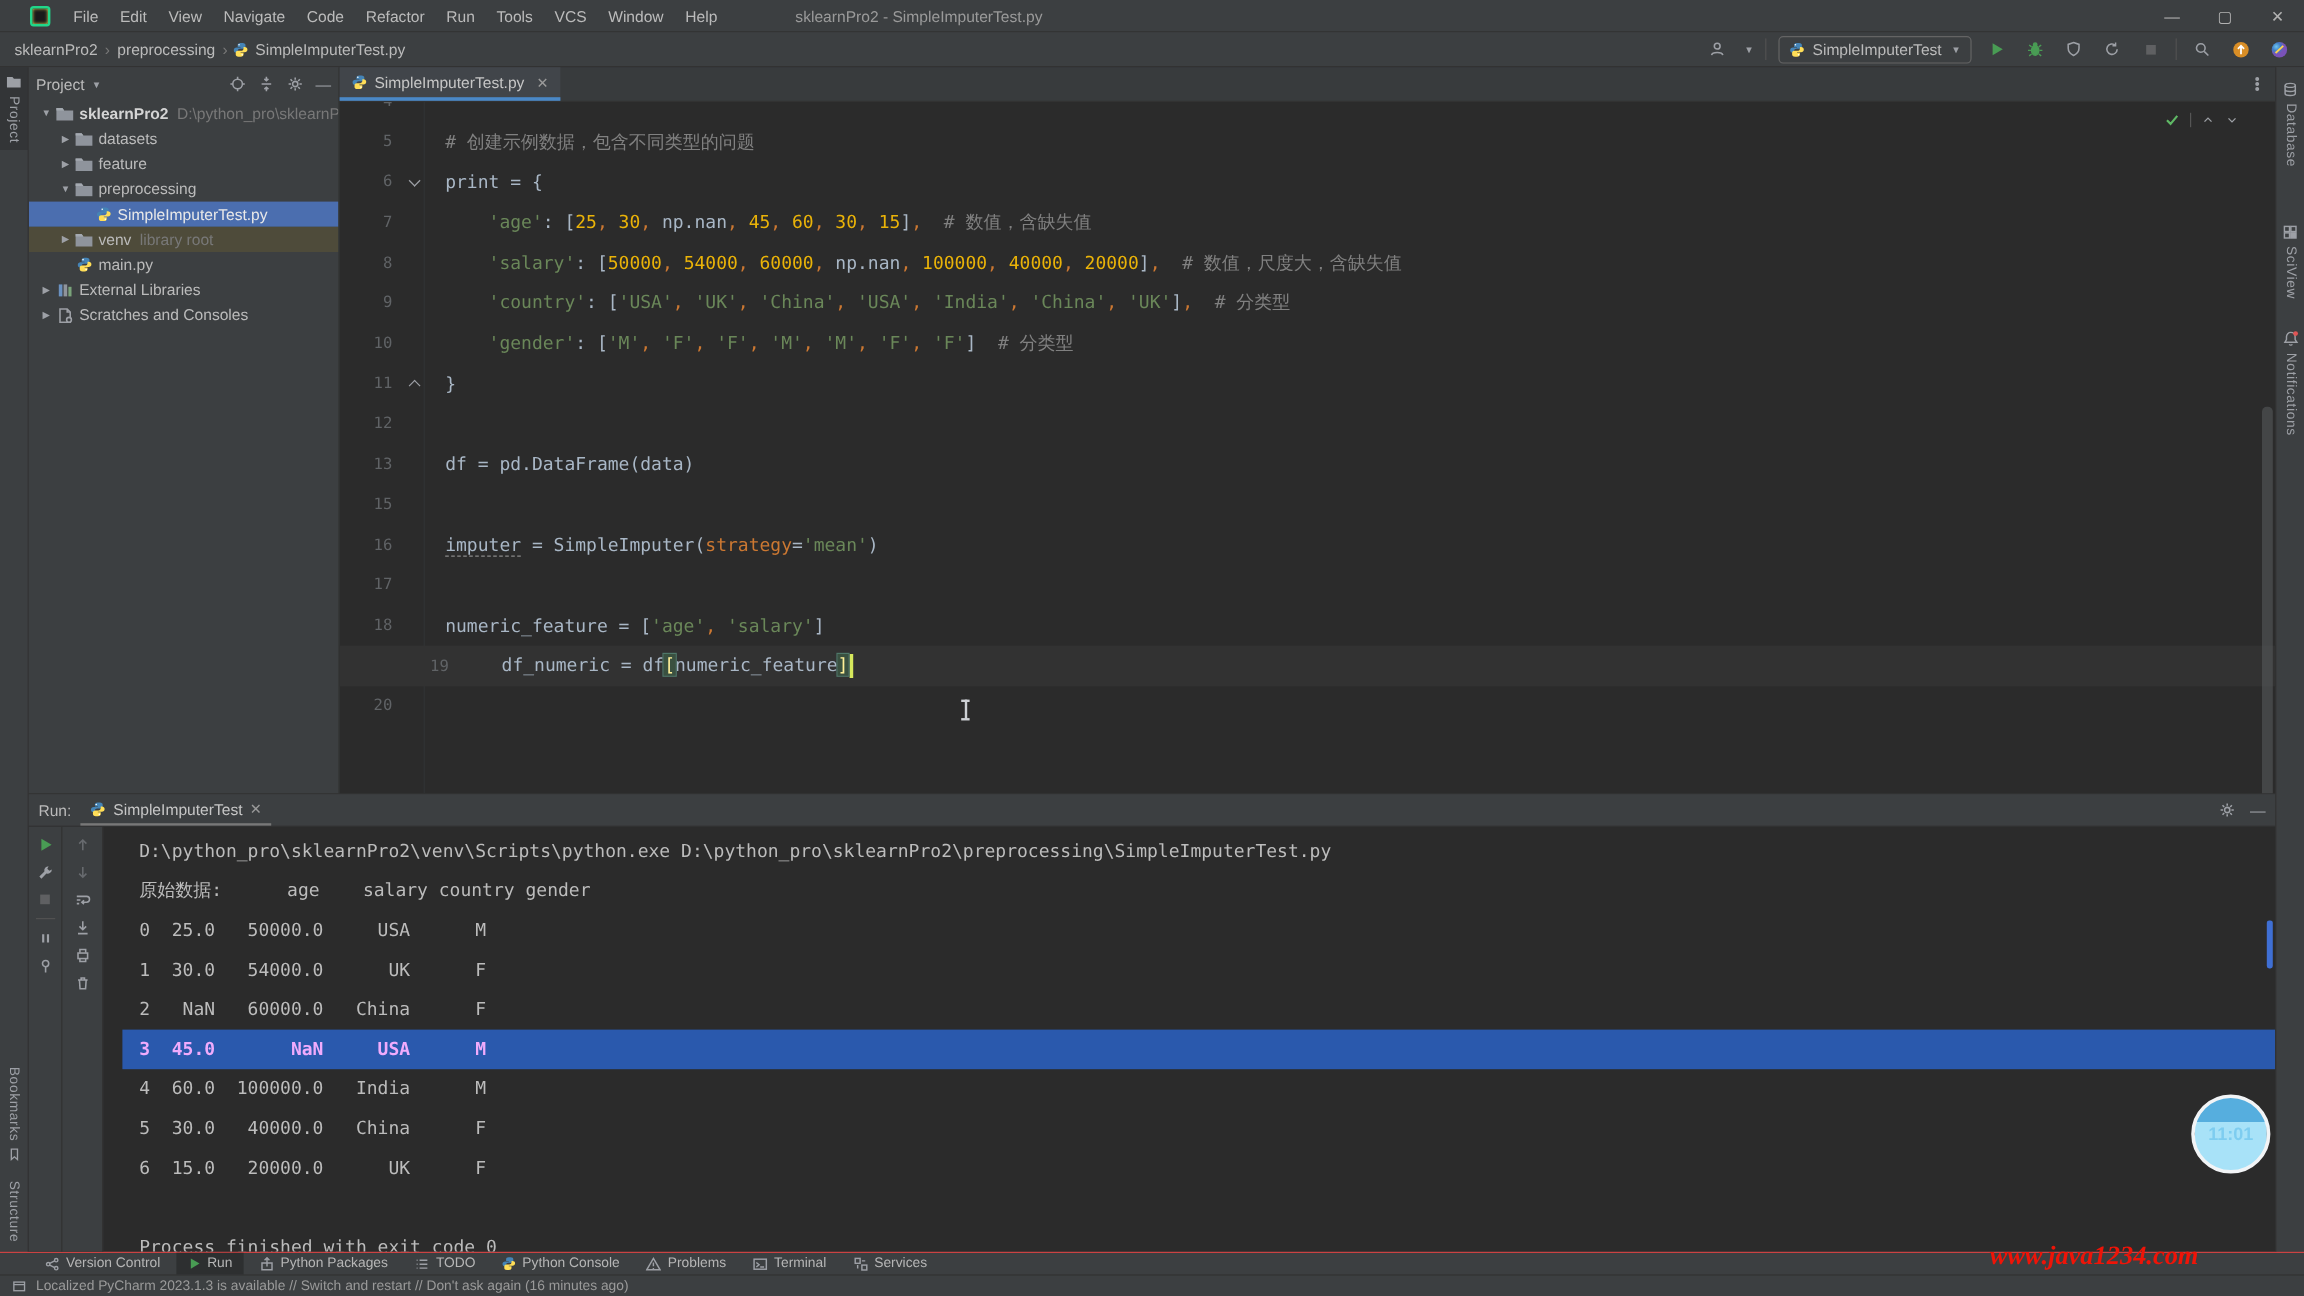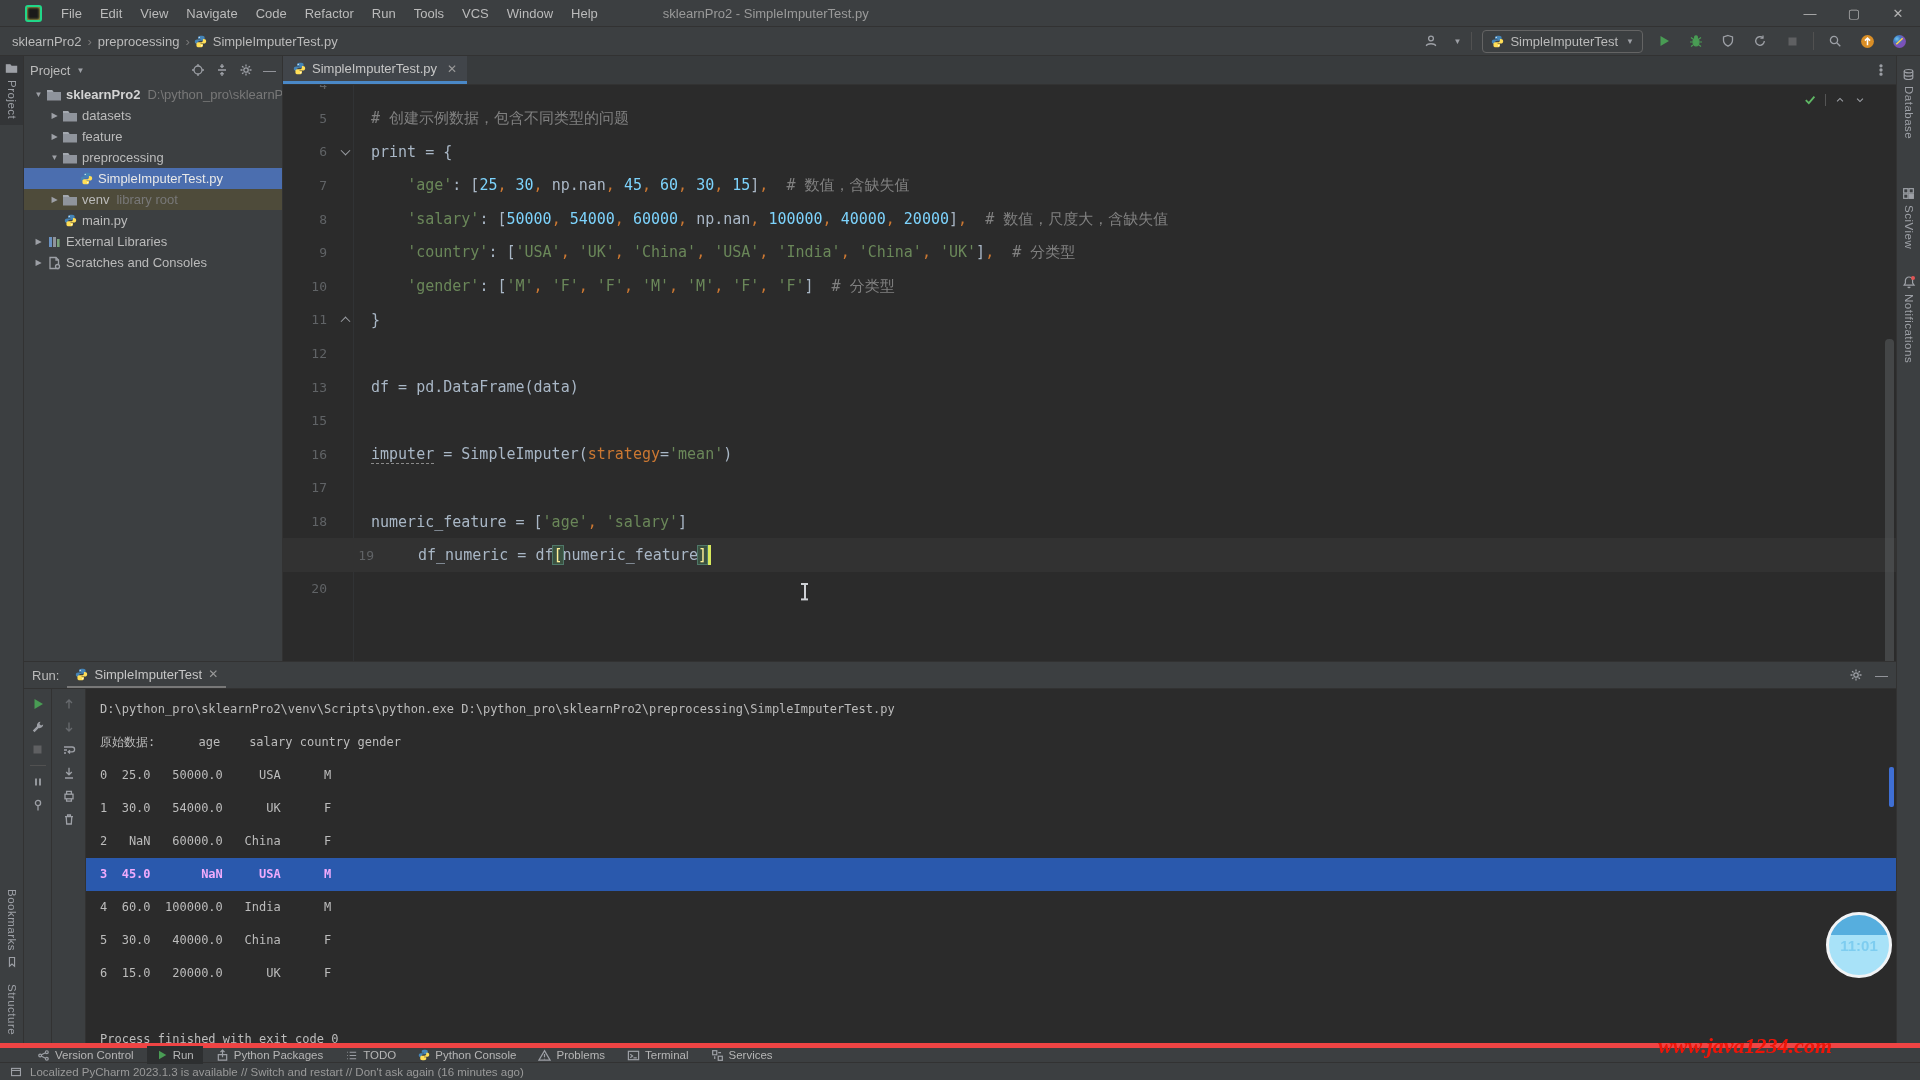--- a/index.html
+++ b/index.html
@@ -77,21 +77,21 @@
   .crow { height:33.6px; display:flex; align-items:center; position:relative; }
   .crow.cur { background:#323232;padding-left:47px; }
   .gut { width:58px; flex:none; text-align:right; padding-right:14px; color:#606366; font-size:13px; }
   .foldc { width:12px; flex:none; color:#9da0a6; position:relative; }
   .fold-ch { position:absolute; left:1px; top:50%; width:7px; height:7px;
     border-right:1.6px solid #9da0a6; border-bottom:1.6px solid #9da0a6; }
   .fold-ch.down { transform:translateY(-70%) rotate(45deg); }
   .fold-ch.up { transform:translateY(-30%) rotate(-135deg); }
   .ctext { padding-left:18px; white-space:pre; }
   .gutline { position:absolute; left:70px; top:0; bottom:0; width:1px; background:#313335; }
-  .tk-p { color:#a9b7c6; } .tk-s { color:#6a8759; } .tk-n { color:#7dd3fc;text-align:right; }
+  .tk-p { color:#a9b7c6; } .tk-s { color:#6a8759; } .tk-n { color:#eab308;text-align:right; }
   .tk-k { color:#cc7832; } .tk-c { color:#808080; } .tk-f { color:#8888c6; }
   .tk-u { color:#a9b7c6; border-bottom:1px dashed #8a8a8a; }
   .tk-b { color:#ffef98; background:#3a5140; outline:1px solid #4f7869; }
   .caret { display:inline-block; width:3px; height:20px; background:#d6e85c; vertical-align:middle; margin-left:1px; }
 
   .inspect { position:absolute; top:8px; right:30px; display:flex; align-items:center; gap:8px;
     font-size:11px; color:#9da0a6; }
   .insp-sep { width:1px; height:12px; background:#555; }
   .escroll { position:absolute; right:2px; top:254px; width:9px; height:380px;
     background:#595d5f; opacity:.55; border-radius:4px; }
@@ -107,28 +107,28 @@
     font-size:13px; gap:8px; border-bottom:1px solid #323232; }
   .run-tab { display:flex; align-items:center; gap:6px; padding:0 8px; height:26px;
     border-bottom:2px solid #787878; color:#c6c6c6; }
   .run-tab .x { color:#9a9a9a; font-size:12px; }
   .run-head-right { margin-left:auto; display:flex; gap:12px; align-items:center; }
   .run-body { flex:1; display:flex; background:#2b2b2b; min-height:0; position:relative; }
   .rcol { width:28px; background:#3c3f41; border-right:1px solid #323232;
     display:flex; flex-direction:column; align-items:center; padding-top:8px; gap:9px; }
   .rcol2 { width:34px; }
   .rsep { width:16px; height:1px; background:#515151; }
-  .console { flex:1; position:relative; overflow:hidden; padding:4px 0 0 0;
-    font-family:"DejaVu Sans Mono", monospace; font-size:12px; color:#bcbcbc; }
+  .console { flex:1; position:relative; overflow:hidden; padding:4px 0 0 16px;
+    font-family:"DejaVu Sans Mono", monospace; font-size:15px; color:#bcbcbc; }
   .cline { height:33px; line-height:33px; padding-left:14px; white-space:pre; }
   .cline.sel { background:#2a59ad; color:#f0abfc;font-weight:bold; }
   .cscroll { position:absolute; right:2px; top:78px; width:5px; height:40px; background:#3f6fd4; border-radius:2px; }
 
   
-  .bottombar { height:19px; background:#3c3f41; border-top:5px solid #ef4444;
+  .bottombar { height:19px; background:#3c3f41; border-top:1px solid #ef4444;
     display:flex; align-items:center; font-size:11.5px; padding-left:28px; gap:4px; color:#b6b6b6; }
   .bb-item { display:flex; align-items:center; gap:5px; padding:1px 9px; height:18px; }
   .bb-item.active { background:#2d2f30; }
   .statusbar { height:18px; background:#3c3f41; border-top:1px solid #323232;
     display:flex; align-items:center; font-size:11.5px; color:#9a9a9a; padding:0 10px; gap:8px; }
   .sb-right { margin-left:auto; display:flex; gap:22px; align-items:center;margin-top:32px; }
 
   .watermark { position:absolute; right:88px; top:1033px; color:#ee1408;
     font-family:"Liberation Serif", serif; font-style:italic; font-weight:bold; font-size:22px; z-index:40; }
   .timer { position:absolute; left:1826px; top:912px; width:66px; height:66px; border-radius:50%;

